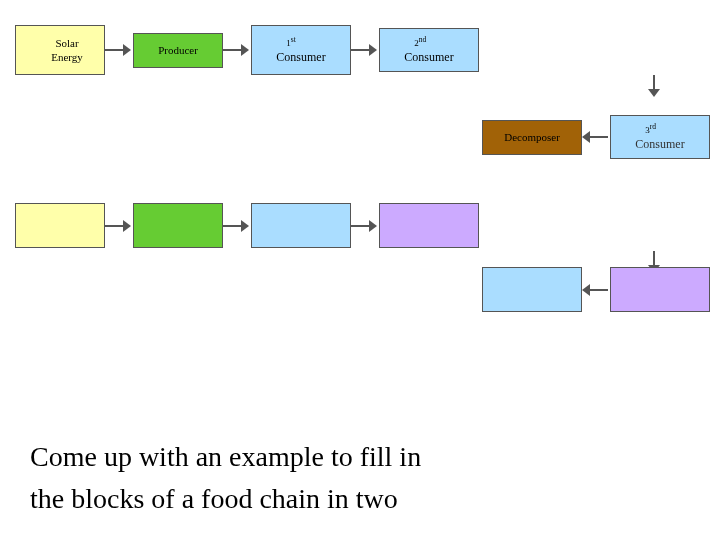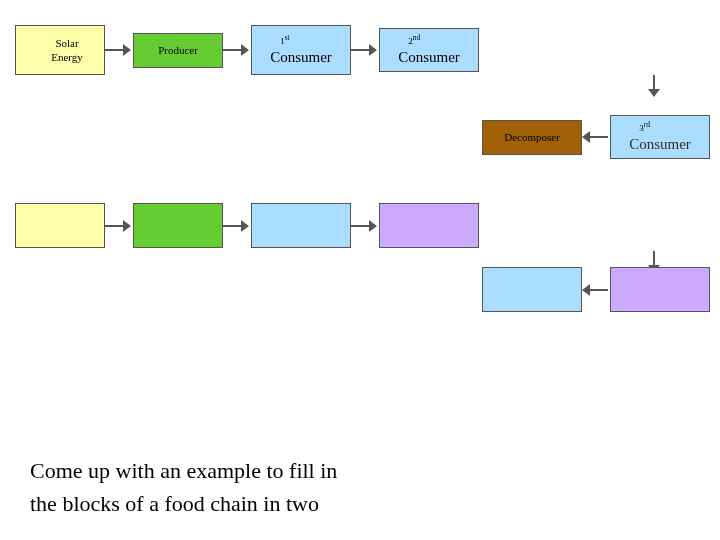--- a/index.html
+++ b/index.html
@@ -161,37 +161,37 @@
       top: 193px;
       left: 5px;
       display: flex;
       align-items: center;
     }
 
     .text-section {
       position: absolute;
       bottom: 20px;
       left: 30px;
-      font-size: 22px;
+      font-size: 28px;
       line-height: 1.5;
       font-family: 'Comic Sans MS', 'Chalkboard SE', cursive;
       color: black;
       width: 660px;
     }
 
     
     .consumer-box {
       display: flex;
       flex-direction: column;
       align-items: flex-end;
       justify-content: center;
       text-align: center;
     }
     .consumer-box .sup { font-size: 9px; align-self: flex-start; margin-left: 10px; }
-    .consumer-box .main-text { font-size: 15px; }
+    .consumer-box .main-text { font-size: 12px; }
   </style>
 </head>
 <body>
 
 <div class="diagram-area">
 
   <div class="row1-container">
     <div class="box box-solar">
       <span style="white-space:pre-line; font-size:11px;">Solar
 Energy</span>

